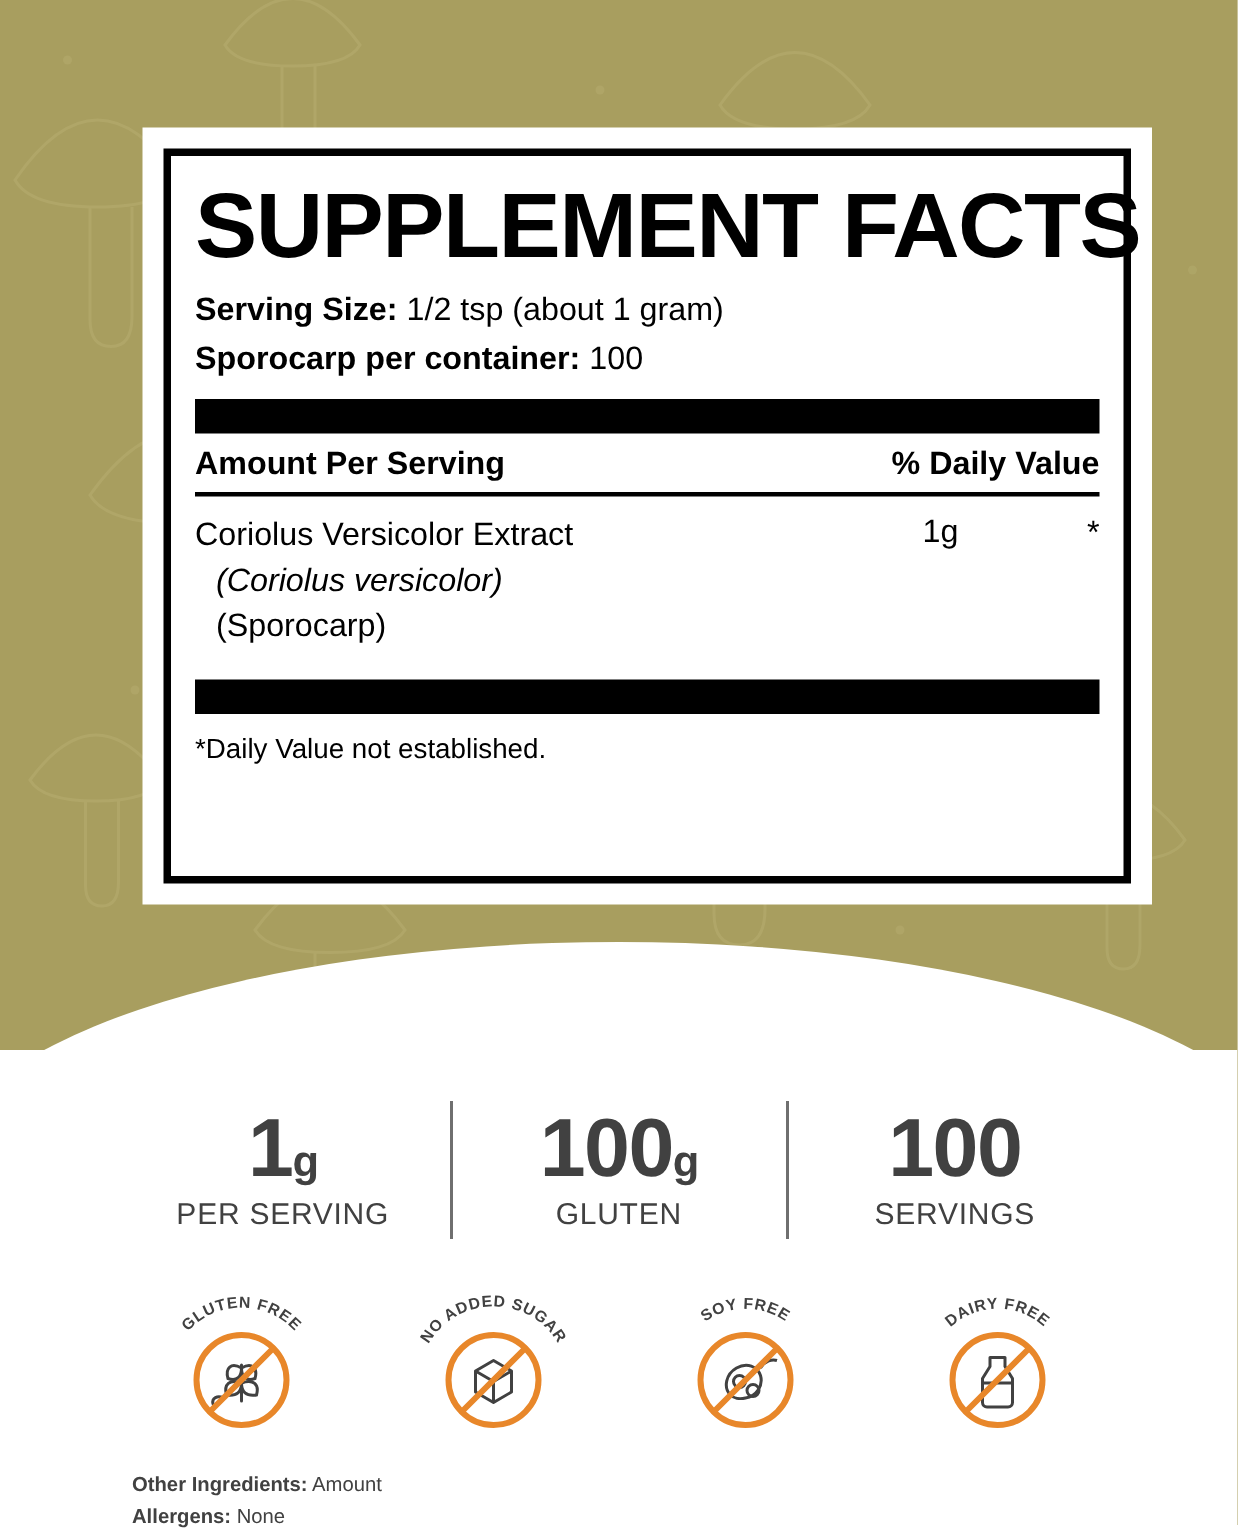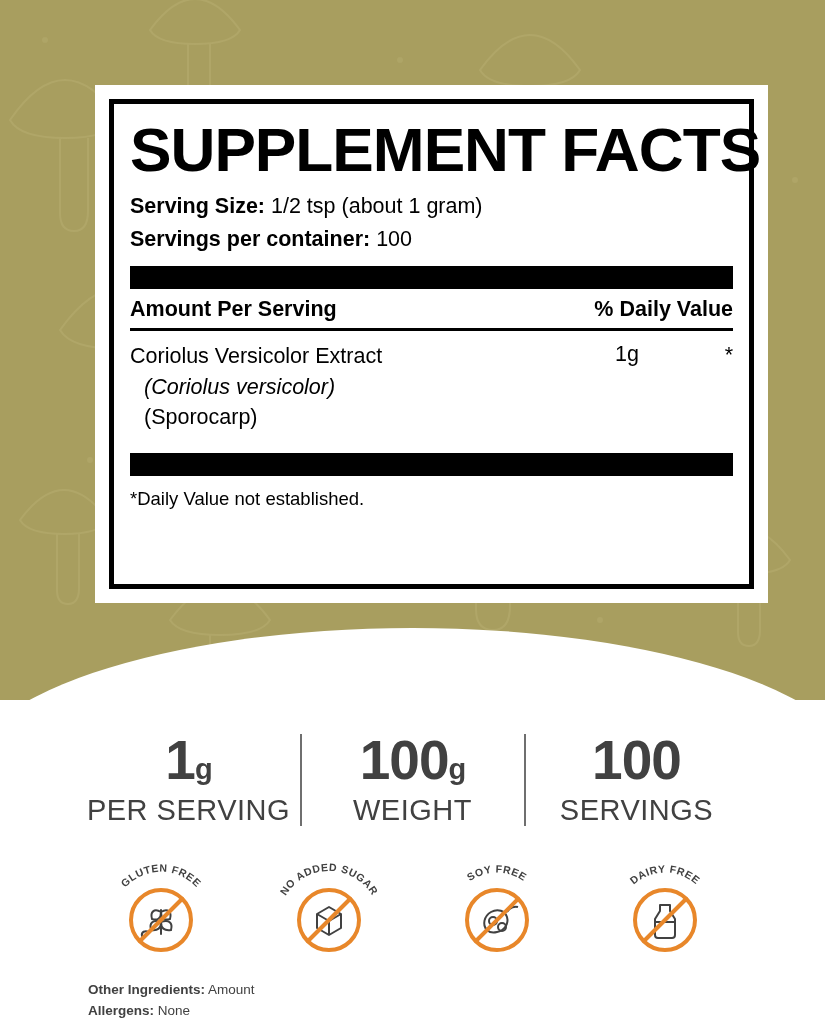--- a/index.html
+++ b/index.html
@@ -152,21 +152,21 @@
   .stat-value {
     font-family: "Liberation Sans Narrow", "Liberation Sans", sans-serif;
     font-weight: 700;
     font-size: 55px;
     line-height: 1;
     letter-spacing: -1px;
   }
   .stat-value .unit { font-size: 29px; font-weight: 700; }
   .stat-label {
     font-family: "Liberation Sans Narrow", "Liberation Sans", sans-serif;
-    font-size: 29px;
+    font-size: 20px;
     letter-spacing: 0.5px;
     margin-top: 6px;
     color: #414141;
   }
   .divider {
     width: 2px;
     height: 92px;
     background: #6f6f6f;
     margin: 0 6px;
   }
@@ -270,21 +270,21 @@
   <div class="sf-inner">
 
     <div class="sf-title">SUPPLEMENT FACTS</div>
 
     <div class="sf-line">
       <b>Serving Size:</b>
       <span>1/2 tsp (about 1 gram)</span>
     </div>
 
     <div class="sf-line">
-      <b>Servings per container:</b>
+      <b>Sporocarp per container:</b>
       <span>100</span>
     </div>
 
     <div class="bar-thick"></div>
 
     <div class="row-head">
       <span>Amount Per Serving</span>
       <span>% Daily Value</span>
     </div>
 
@@ -310,21 +310,21 @@
 
   <div class="stat">
     <div class="stat-value"><span>1</span><span class="unit">g</span></div>
     <div class="stat-label">PER SERVING</div>
   </div>
 
   <div class="divider"></div>
 
   <div class="stat">
     <div class="stat-value"><span>100</span><span class="unit">g</span></div>
-    <div class="stat-label">WEIGHT</div>
+    <div class="stat-label">GLUTEN</div>
   </div>
 
   <div class="divider"></div>
 
   <div class="stat">
     <div class="stat-value"><span>100</span><span class="unit"></span></div>
     <div class="stat-label">SERVINGS</div>
   </div>
 
 </div>

